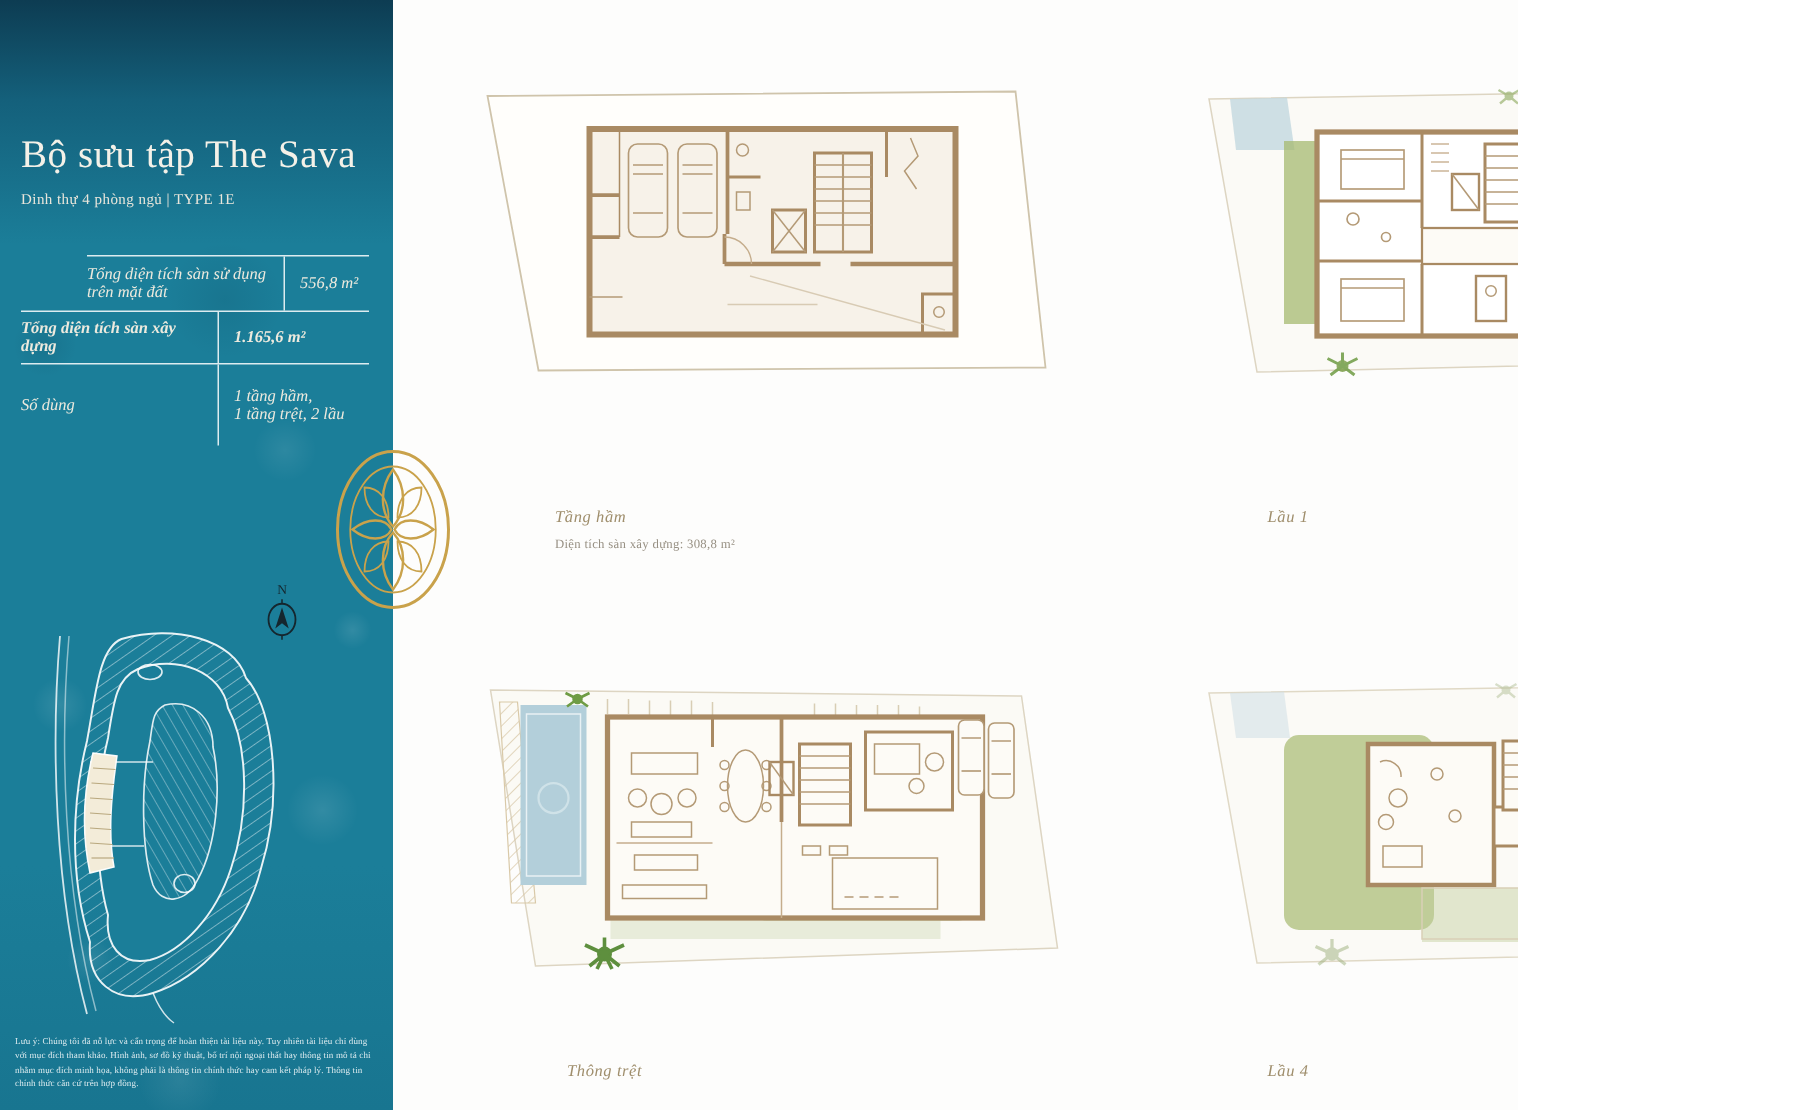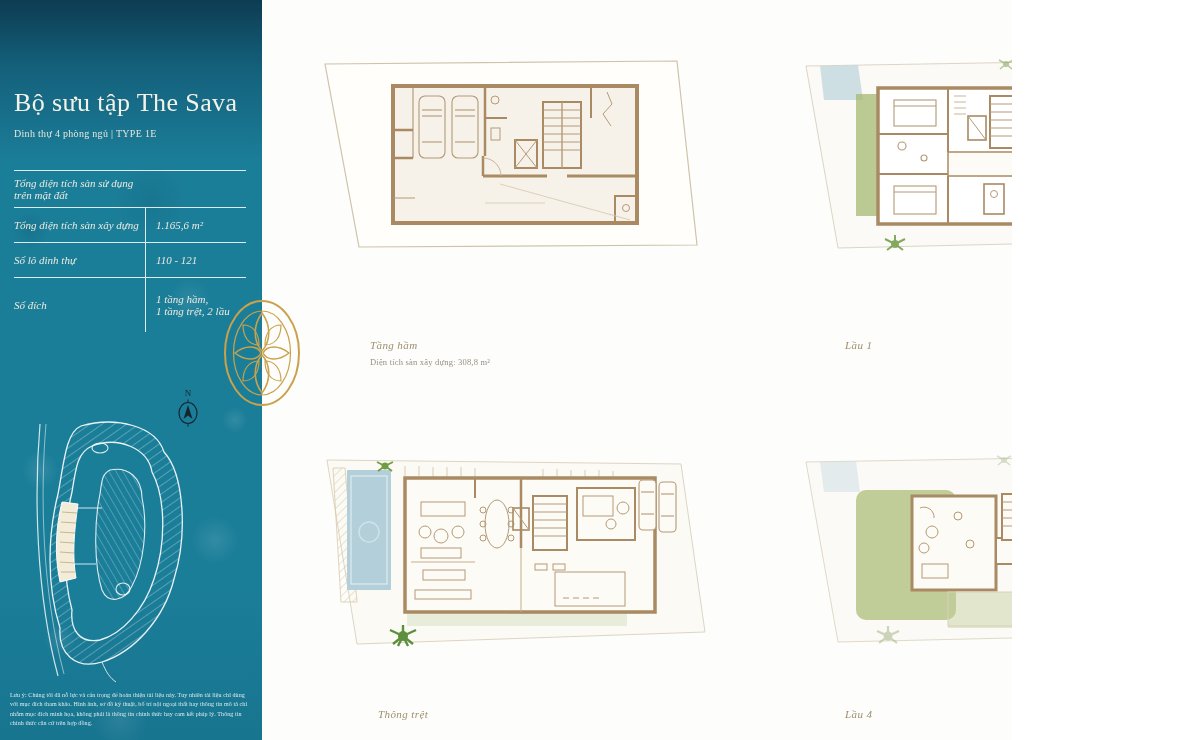--- a/index.html
+++ b/index.html
@@ -20,21 +20,21 @@
       linear-gradient(180deg,#0d3c52 0%,#14607b 9%,#1b7e99 22%,#1b7e99 78%,#187590 100%);}
   .side-pad{position:absolute;left:14px;right:14px;}
   #title{top:88px;font-size:26px;letter-spacing:.4px;color:#f4f1e8;font-weight:400;}
   #subtitle{top:128px;font-size:10px;color:#e9e6db;letter-spacing:.3px;}
 
   #spec-table{position:absolute;left:14px;right:16px;top:170px;font-style:italic;font-size:11px;color:#edeade;}
   .spec-row{display:flex;align-items:center;border-top:1px solid rgba(255,255,255,.85);}
   .spec-label{width:131px;padding:0 6px 0 0;box-sizing:border-box;}
   .spec-value{flex:1;padding-left:10px;border-left:1px solid rgba(255,255,255,.85);
     align-self:stretch;display:flex;align-items:center;white-space:pre-line;}
-  .h28{min-height:27px;} .h36{min-height:36px;} .h34{min-height:34px;} .h54{min-height:54px;}
+  .h28{min-height:27px;} .h36{min-height:36px;margin-left:44px;} .h34{min-height:34px;font-weight:bold;} .h54{min-height:54px;}
 
   
   #compass{position:absolute;left:172px;top:388px;width:32px;height:44px;text-align:center;}
   #compass .n{font-size:9px;color:#15262e;font-style:normal;letter-spacing:0;}
 
   
   #sitemap{position:absolute;left:6px;top:414px;width:206px;height:272px;}
 
   
   #disclaimer{position:absolute;left:10px;right:12px;top:691px;font-size:6px;line-height:1.55;
@@ -54,31 +54,28 @@
 
 <div id="page">
 
   <div id="sidebar">
     <div id="title" class="side-pad">Bộ sưu tập The Sava</div>
     <div id="subtitle" class="side-pad">Dinh thự 4 phòng ngủ | TYPE 1E</div>
 
     <div id="spec-table">
       <div class="spec-row h36">
         <div class="spec-label">Tổng diện tích sàn sử dụng trên mặt đất</div>
+        <div class="spec-value">556,8 m²</div>
       </div>
       <div class="spec-row h34">
         <div class="spec-label">Tổng diện tích sàn xây dựng</div>
         <div class="spec-value">1.165,6 m²</div>
       </div>
-      <div class="spec-row h34">
-        <div class="spec-label">Số lô dinh thự</div>
-        <div class="spec-value">110 - 121</div>
-      </div>
       <div class="spec-row h54">
-        <div class="spec-label">Số đích</div>
+        <div class="spec-label">Số dùng</div>
         <div class="spec-value">1 tầng hầm,
 1 tầng trệt, 2 lầu</div>
       </div>
     </div>
 
     <div id="compass">
       <div class="n">N</div>
       <svg width="32" height="32" viewBox="0 0 32 32">
         <ellipse cx="16" cy="15" rx="9" ry="10.5" fill="none" stroke="#15262e" stroke-width="1.2"></ellipse>
         <line x1="16" y1="1.5" x2="16" y2="4.5" stroke="#15262e" stroke-width="1"></line>

